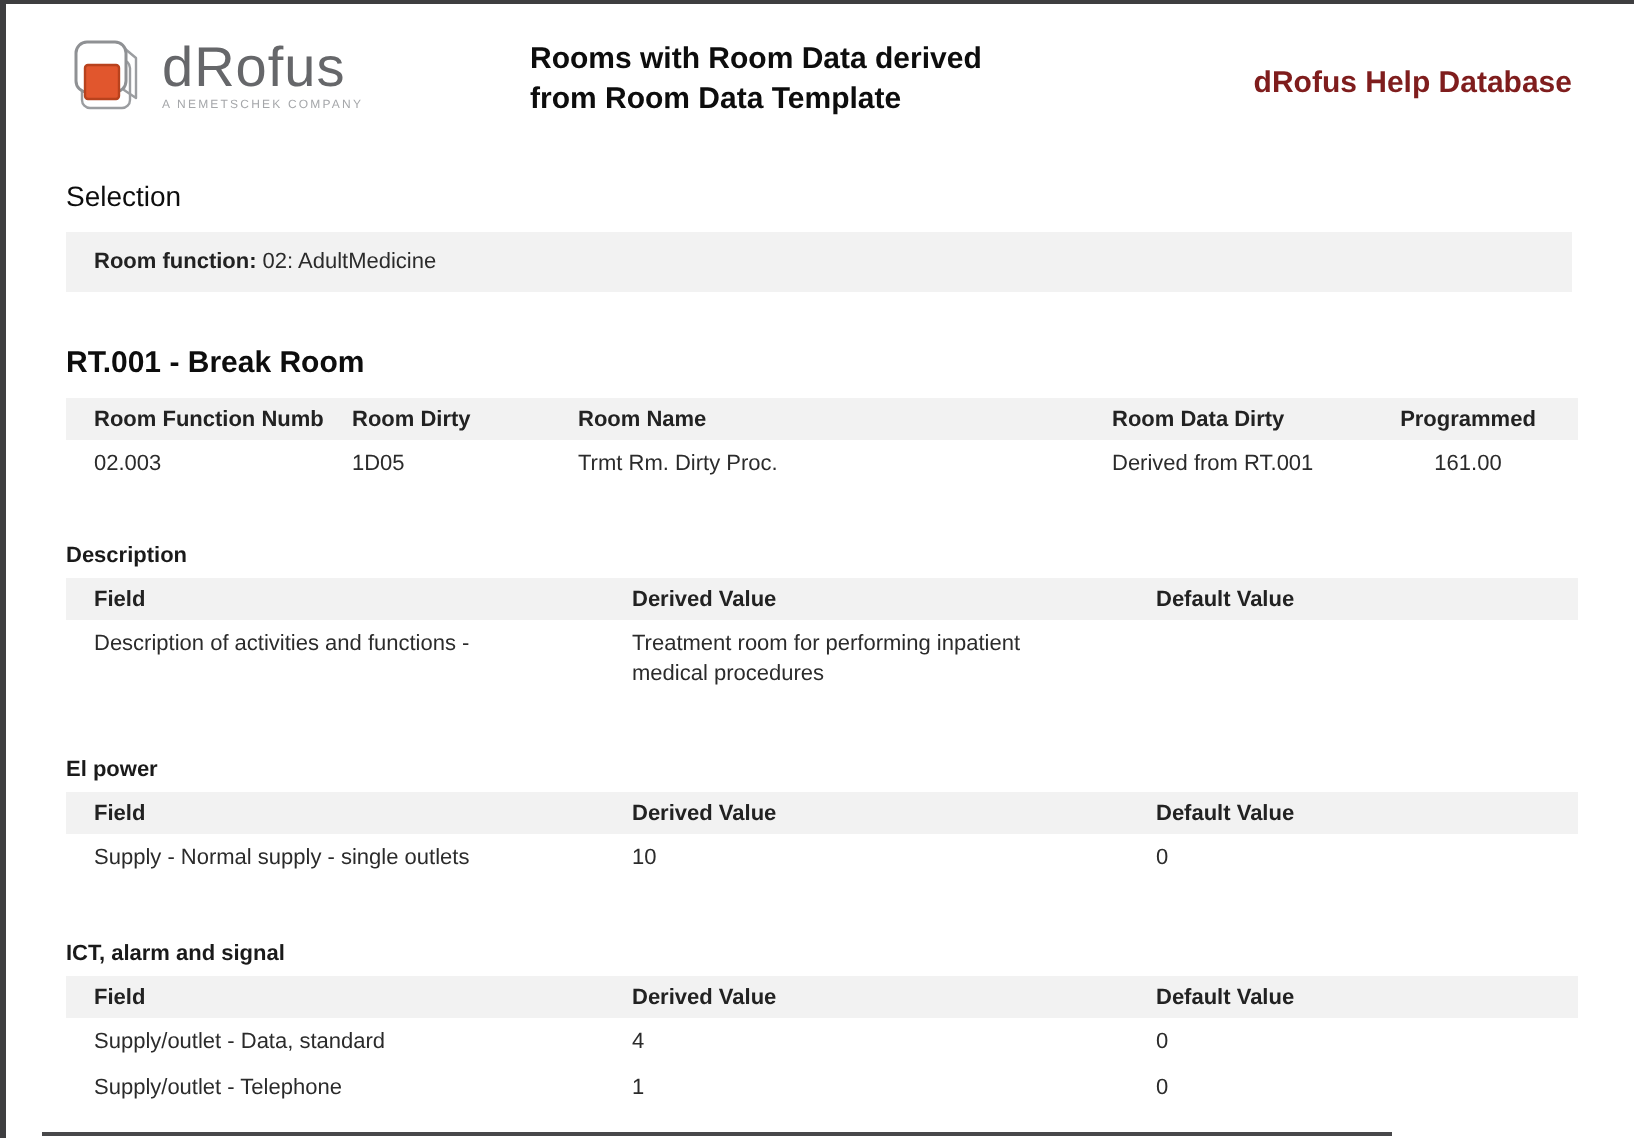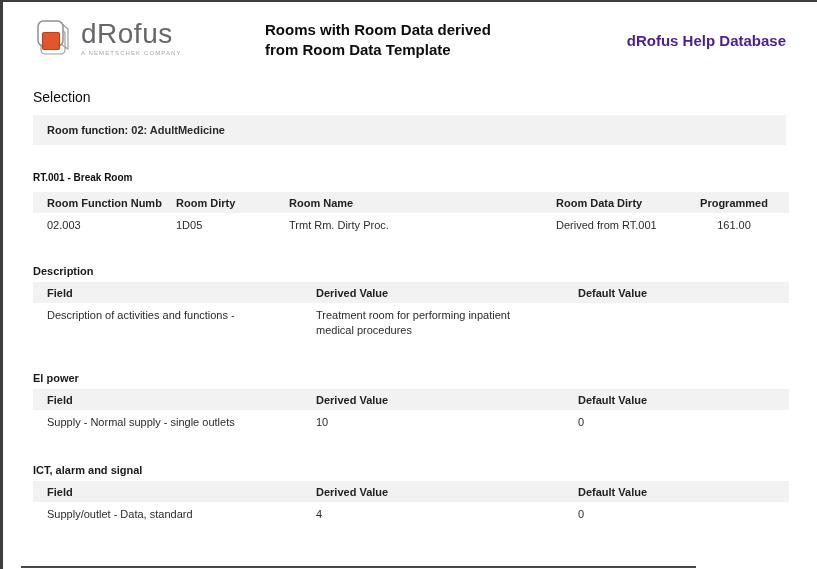--- a/index.html
+++ b/index.html
@@ -9,29 +9,29 @@
   .content{padding:0 31px 0 30px;}
 
   
   .report-header{display:flex; align-items:flex-start; margin-top:15px;}
   .logo{display:flex; align-items:flex-start; width:232px; flex:0 0 232px;}
   .logo-icon{display:block; margin-top:1px;}
   .logo-text{display:flex; flex-direction:column; margin-left:6px; margin-top:2px;}
   .brand{font-size:28px; line-height:30px; color:#66676a; letter-spacing:0.5px; font-weight:400;}
   .tagline{font-size:6px; color:#a5a7aa; letter-spacing:1.1px; margin-top:1px; white-space:nowrap;}
   .report-title{flex:1 1 auto; text-align:left; font-weight:bold; font-size:15px; line-height:1.35; color:#0d0d0d; padding-top:3px;}
-  .db-name{flex:0 0 200px; text-align:right; font-weight:bold; font-size:15px; color:#4c1d95; align-self:center;}
+  .db-name{flex:0 0 200px; text-align:right; font-weight:bold; font-size:15px; color:#7f1d1d; align-self:center;}
 
   
   .selection-heading{font-size:14px; font-weight:normal; color:#0d0d0d; margin:25px 0 0 0;}
-  .selection-bar{background:#f2f2f2; margin-top:10px; padding:9px 14px; font-size:11px; line-height:12px;font-weight:bold;}
+  .selection-bar{background:#f2f2f2; margin-top:10px; padding:9px 14px; font-size:11px; line-height:12px;}
   .selection-bar b{margin-right:3px; color:#222;}
 
   
-  .room-heading{font-size:10px; font-weight:bold; color:#0d0d0d; margin:27px 0 9px 0;}
+  .room-heading{font-size:15px; font-weight:bold; color:#0d0d0d; margin:27px 0 9px 0;}
   table{border-collapse:collapse; table-layout:fixed; width:756px; font-size:11px;}
   th{background:#f2f2f2; text-align:left; font-weight:bold; color:#222; padding:5px 14px 4px 14px; overflow:hidden; white-space:nowrap;}
   td{padding:5px 14px 3px 14px; vertical-align:top; color:#2b2b2b; line-height:15px;}
   th.num, td.num{text-align:center;}
 
   
   .field-section{margin-top:31px;}
   .field-section:first-child{margin-top:29px;}
   .section-heading{font-size:11px; font-weight:bold; color:#1a1a1a; margin-bottom:5px;}
 
@@ -163,20 +163,25 @@
                 <th>Derived Value</th>
                 <th>Default Value</th>
               </tr>
             </thead>
             <tbody>
               <tr>
                 <td>Supply/outlet - Data, standard</td>
                 <td>4</td>
                 <td>0</td>
               </tr>
+              <tr>
+                <td>Supply/outlet - Telephone</td>
+                <td>1</td>
+                <td>0</td>
+              </tr>
             </tbody>
           </table>
         </div>
       </div>
   </div>
 
   <div class="bottom-edge"></div>
 </div>
 
 </body></html>

